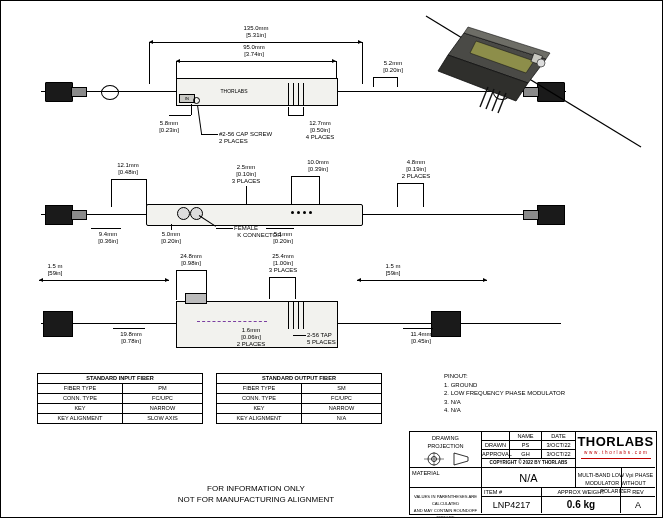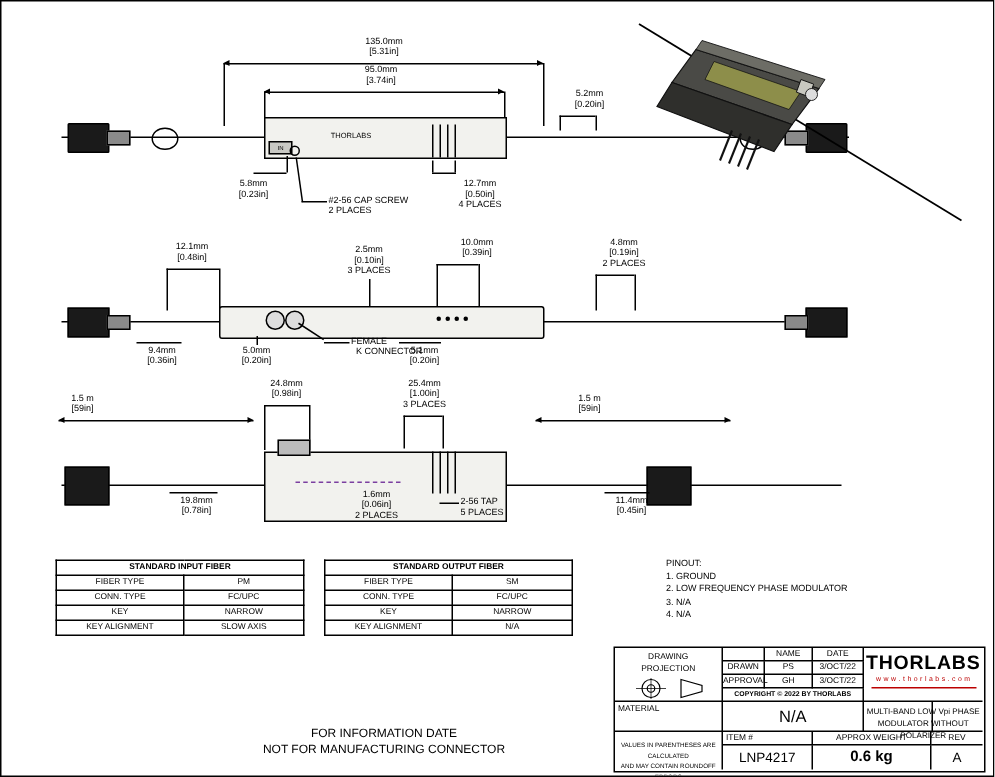--- a/index.html
+++ b/index.html
@@ -272,22 +272,22 @@
 
   <div class="abs pinout" style="left:443px;top:371px;width:200px;">
     <div>PINOUT:</div>
     <div>1.   GROUND</div>
     <div>2.   LOW FREQUENCY PHASE MODULATOR</div>
     <div>3.   N/A</div>
     <div>4.   N/A</div>
   </div>
 
   <div class="abs note" style="left:110px;top:482px;width:290px;">
-    <div>FOR INFORMATION DATE</div>
-    <div>NOT FOR MANUFACTURING CONNECTOR</div>
+    <div>FOR INFORMATION ONLY</div>
+    <div>NOT FOR MANUFACTURING ALIGNMENT</div>
   </div>
 
   <div class="titleblock" style="left:408px;top:430px;width:246px;height:82px;">
 
     <div class="tb-cell center" style="left:0;top:0;width:72px;height:36px;border-right:1px solid #000;border-bottom:1px solid #000;padding-top:2px;">
       <div>DRAWING</div>
       <div>PROJECTION</div>
       <svg width="60" height="16" style="display:block;margin:1px auto 0;">
         <circle cx="18" cy="8" r="6" fill="none" stroke="#000" stroke-width="0.8"></circle>
         <circle cx="18" cy="8" r="2.5" fill="none" stroke="#000" stroke-width="0.8"></circle>

